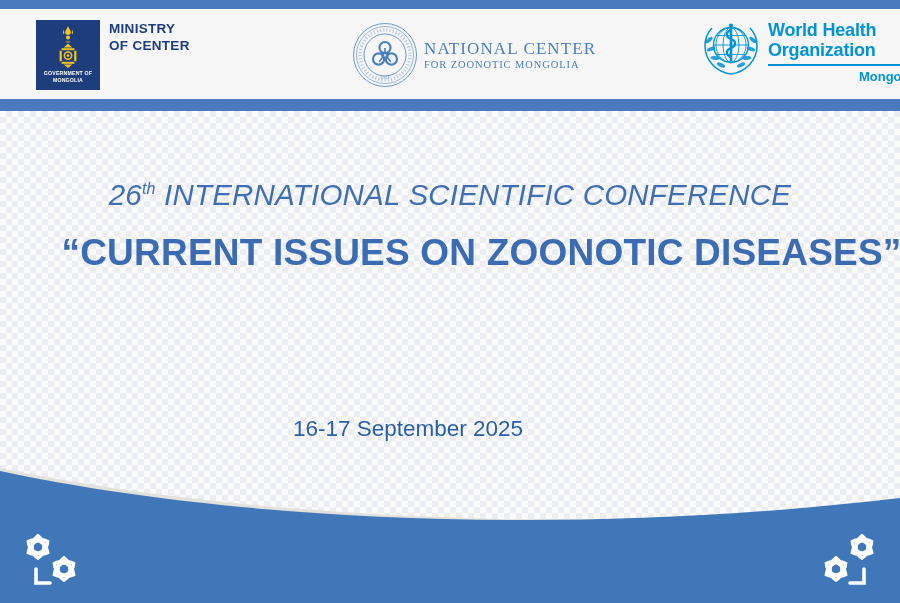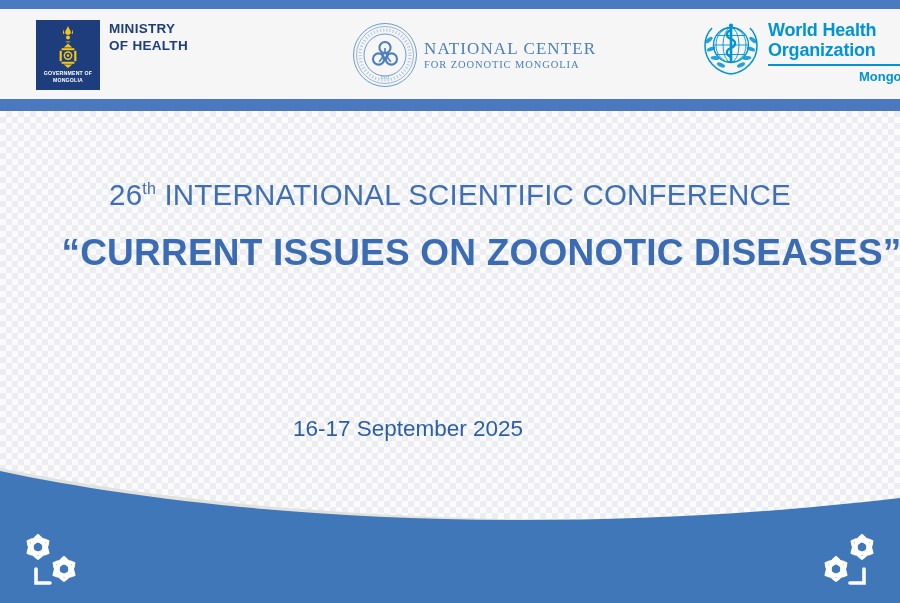--- a/index.html
+++ b/index.html
@@ -148,20 +148,21 @@
 
   
   .kicker {
     position: absolute;
     left: 0; top: 178px;
     width: 900px;
     text-align: center;
     color: #3f6fb2;
     font-size: 29.5px;
     letter-spacing: .2px;
+    font-style: italic;
   }
   .kicker sup { font-size: 16px; vertical-align: super; }
 
   .headline {
     position: absolute;
     left: 60px; top: 228px;
     width: 843px;
     text-align: center;
     color: #3b6cb3;
     font-size: 37px;
@@ -223,21 +224,21 @@
 
         <path d="M17 44 L12.8 40.4 L21.2 40.4 Z" fill="#f5c518"></path>
       </svg>
       <div class="moh-mark-text">
         <span>GOVERNMENT OF</span><br>
         <span>MONGOLIA</span>
       </div>
     </div>
     <div class="moh-words">
       <div>MINISTRY</div>
-      <div>OF HEALTH</div>
+      <div>OF CENTER</div>
     </div>
   </div>
 
   <div class="nczd-logo">
     <svg width="66" height="66" viewBox="0 0 66 66">
       <circle cx="33" cy="33" r="31.5" fill="none" stroke="#6d9ad0" stroke-width="1"></circle>
       <circle cx="33" cy="33" r="28.5" fill="none" stroke="#6d9ad0" stroke-width=".7"></circle>
       <circle cx="33" cy="33" r="21" fill="none" stroke="#6d9ad0" stroke-width="1"></circle>
       <g fill="#4a7ebd" opacity=".55">
 

